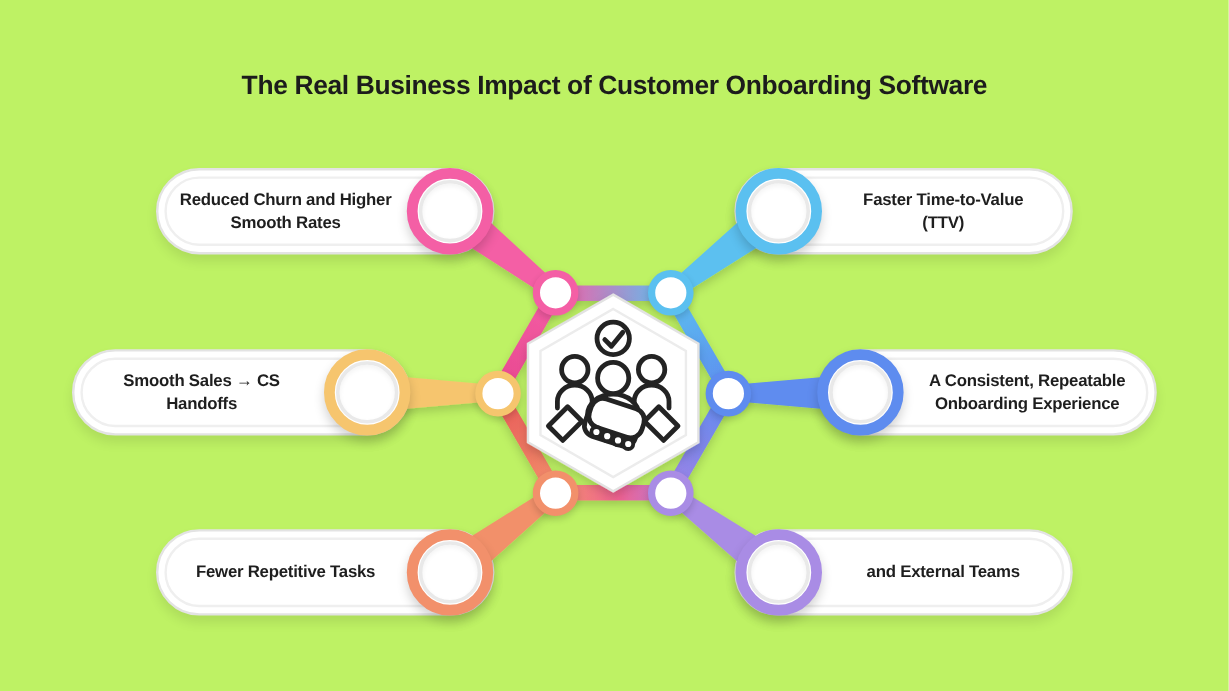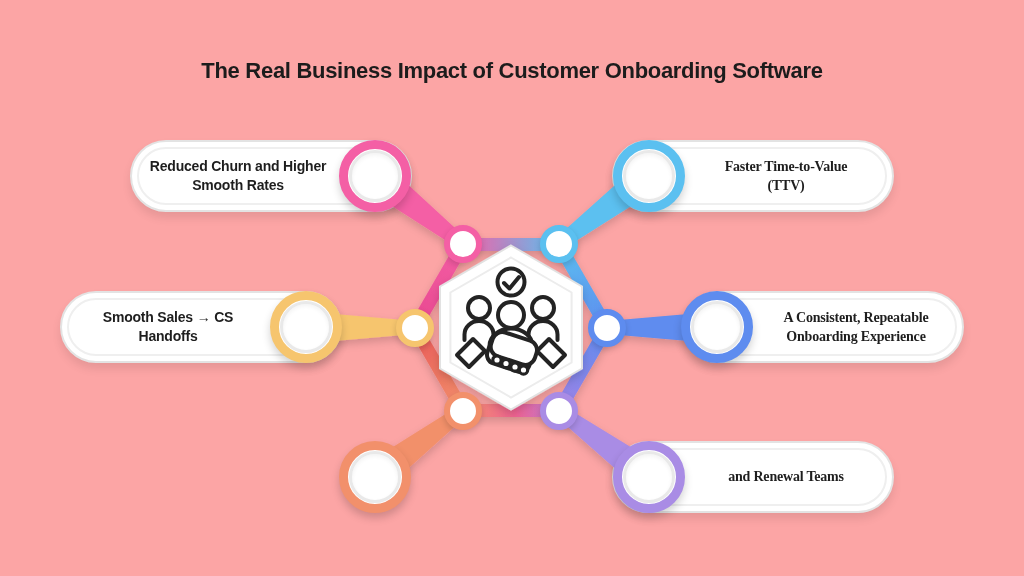--- a/index.html
+++ b/index.html
@@ -1,17 +1,17 @@
 <!DOCTYPE html>
 <html><head>
 <meta charset="utf-8">
 <style>
   html,body { margin:0; padding:0; background:#fff; }
   .canvas {
-    position:relative; width:1024px; height:576px; background:#fca5a5;
+    position:relative; width:1024px; height:576px; background:#bef264;
     font-family:"Liberation Sans", sans-serif; overflow:hidden;
   }
   .title {
     position:absolute; top:58px; left:0; right:0; text-align:center;
     font-size:22px; font-weight:bold; color:#1c1c1c; letter-spacing:-0.3px;
   }
   .pill {
     position:absolute; width:282px; height:72px; box-sizing:border-box;
     background:#ffffff; border:2px solid #e3e3e3; border-radius:40px;
     box-shadow:0 6px 10px rgba(0,0,0,0.09);
@@ -21,21 +21,21 @@
     border-radius:34px; pointer-events:none;
   }
   .pill-label {
     position:absolute; top:0; bottom:0; display:flex; flex-direction:column;
     justify-content:center; align-items:center; text-align:center;
     font-weight:bold; font-size:14px; line-height:1.38; color:#1e1e1e;
     letter-spacing:-0.2px; z-index:2;
   }
   .pill-label span { white-space:nowrap;text-align:right; }
   .pill.left-pill  .pill-label { left:14px;  right:80px; }
-  .pill.right-pill .pill-label { left:80px; right:14px;font-family:Liberation Serif, serif; }
+  .pill.right-pill .pill-label { left:80px; right:14px; }
   .big-circle {
     position:absolute; width:72px; height:72px; box-sizing:border-box;
     border-radius:50%; border:9px solid #999; background:#ffffff;
     box-shadow:0 5px 9px rgba(0,0,0,0.18); z-index:6;
   }
   .big-circle::after {
     content:""; position:absolute; inset:1px; border-radius:50%;
     border:3px solid #e9e9e9; box-shadow: inset 0 2px 4px rgba(0,0,0,0.05);
   }
   .vertex {
@@ -69,23 +69,29 @@
       <span>A Consistent, Repeatable</span>
       <span>Onboarding Experience</span>
     </div>
   </div>
   <div class="pill left-pill" style="left:60px; top:291px;">
     <div class="pill-label">
       <span>Smooth Sales → CS</span>
       <span>Handoffs</span>
     </div>
   </div>
+  <div class="pill left-pill" style="left:130px; top:441px;">
+    <div class="pill-label">
+      <span>Fewer Repetitive Tasks</span>
+      <span></span>
+    </div>
+  </div>
   <div class="pill right-pill" style="left:612px; top:441px;">
     <div class="pill-label">
-      <span>and Renewal Teams</span>
+      <span>and External Teams</span>
     </div>
   </div>
 
   <svg class="net" width="1024" height="576" viewBox="0 0 1024 576">
     <defs>
       <filter id="soft" x="-40%" y="-40%" width="180%" height="180%">
         <feDropShadow dx="0" dy="4" stdDeviation="4" flood-color="#000000" flood-opacity="0.16"></feDropShadow>
       </filter>
       <linearGradient id="gTop" gradientUnits="userSpaceOnUse" x1="463" y1="244" x2="559" y2="244">
         <stop offset="0" stop-color="#F45FA5"></stop>

